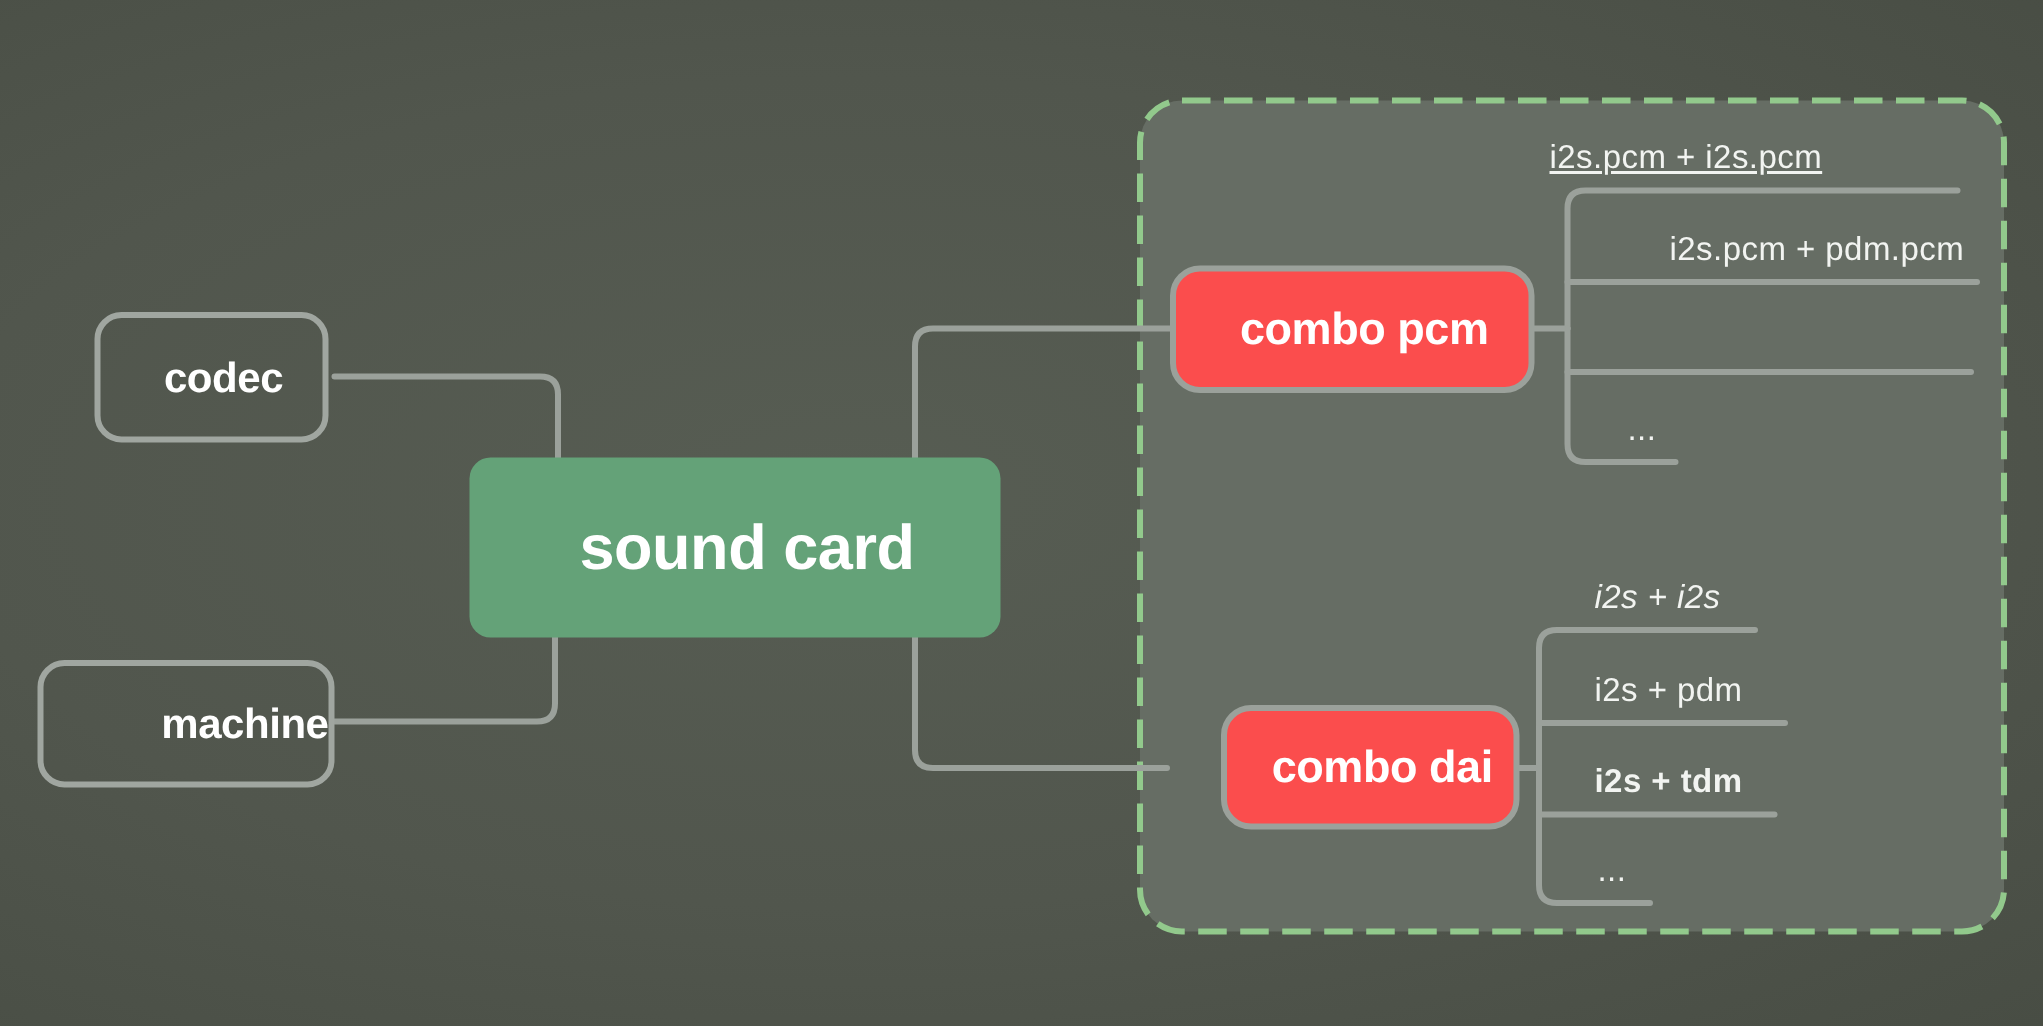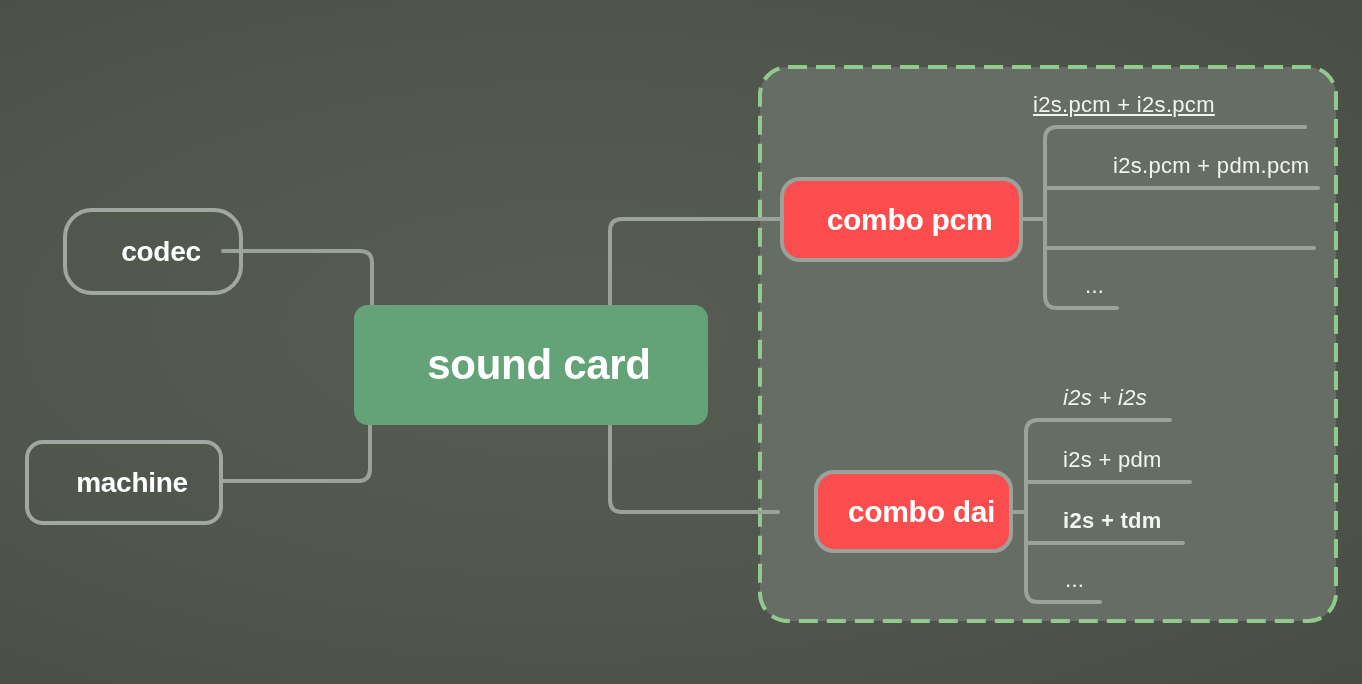--- a/index.html
+++ b/index.html
@@ -36,38 +36,37 @@
   .node.outline {
     border: 4px solid #a0a6a0;
     border-radius: 18px;
     background: transparent;
     font-size: 28px;
   }
   .node.root {
     background: #64a278;
     border-radius: 14px;
     font-size: 42px;
-    margin-left: 41px;
   }
   .node.combo {
     background: #fb4d4d;
     border: 4px solid #9ba19b;
     border-radius: 20px;
     font-size: 30px;
   }
   .leaf {
     position: absolute;
     color: #f2f4f1;
     font-size: 22px;
     line-height: 30px;
     letter-spacing: 0.3px;
     white-space: nowrap;
   }
-  #codec   { left: 63px;  top: 208px; width: 180px; height: 87px; border-radius: 29px; }
-  #machine { left: 25px;  top: 440px; width: 198px; height: 85px; }
+  #codec   { left: 63px;  top: 208px; width: 156px; height: 87px; }
+  #machine { left: 25px;  top: 440px; width: 198px; height: 85px; justify-content: flex-end; }
   #sound-card { left: 313px; top: 305px; width: 354px; height: 120px; }
   #combo-pcm  { left: 780px; top: 177px; width: 243px; height: 85px; }
   #combo-dai  { left: 814px; top: 470px; width: 199px; height: 83px; }
 
   #pcm-leaf-0 { left: 1033px; top: 90px; text-decoration: underline;  }
   #pcm-leaf-1 { left: 1085px; top: 151px; margin-left: 28px; }
   #pcm-leaf-2 { left: 1085px; top: 211px; }
   #pcm-leaf-3 { left: 1085px; top: 271px; }
 
   #dai-leaf-0 { left: 1063px; top: 383px; font-style: italic; }

